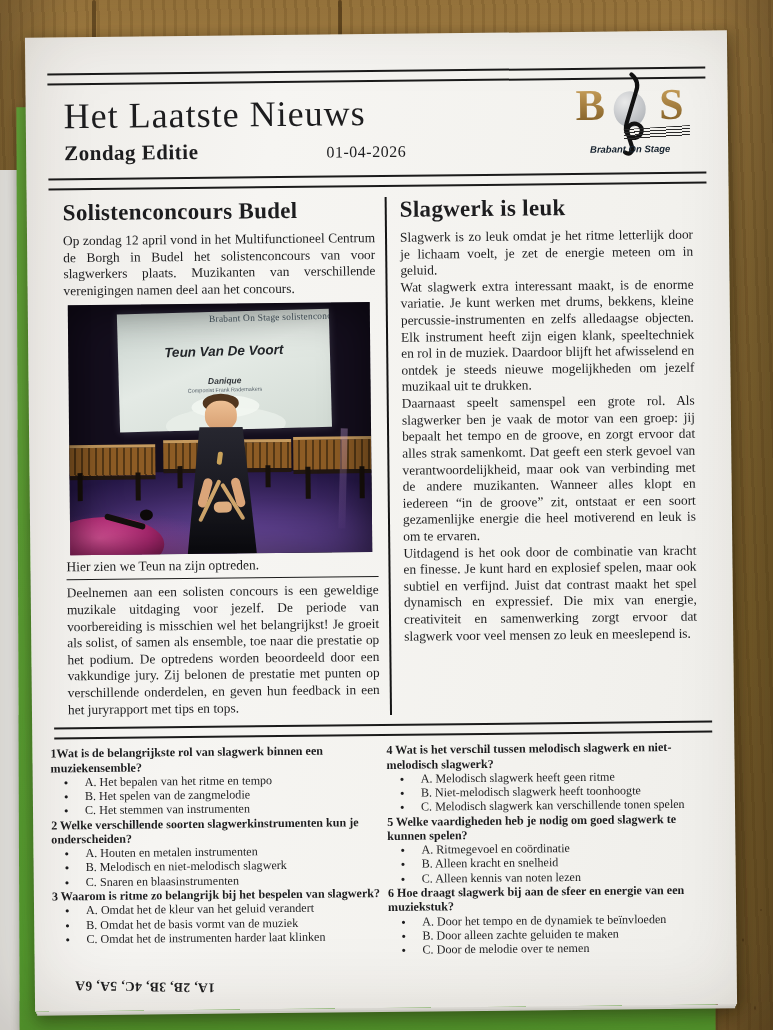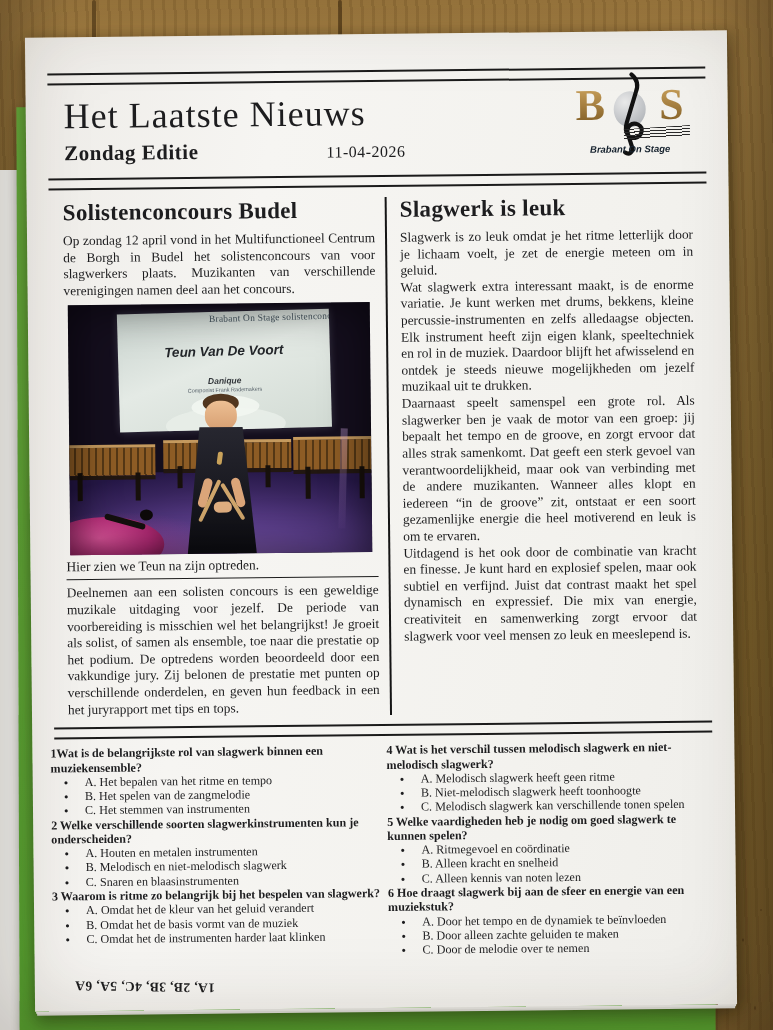--- a/index.html
+++ b/index.html
@@ -128,21 +128,21 @@
 
 <div class="paper">
   <div class="paper-inner">
 
     <div class="dbl"></div>
 
     <div class="masthead">
       <div class="mast-title">Het Laatste Nieuws</div>
       <div class="mast-sub">
         <span class="mast-edition">Zondag Editie</span>
-        <span class="mast-date">11-04-2026</span>
+        <span class="mast-date">01-04-2026</span>
       </div>
       <div class="logo">
         <div class="logo-letters">
           <span class="gold b">B</span>
           <span class="o-circle"></span>
           <span class="clef-icon">
             <svg width="34" height="86" viewBox="0 0 32 84">
               <path d="M17 3 C23 8 24 14 21 21 L12 50 C9 60 14 66 20 65 C27 64 29 55 23 52 C17 49 11 54 13 61 L17 74 C18 79 14 82 10 79" fill="none" stroke="#121212" stroke-width="4" stroke-linecap="round"></path>
             </svg>
           </span>

